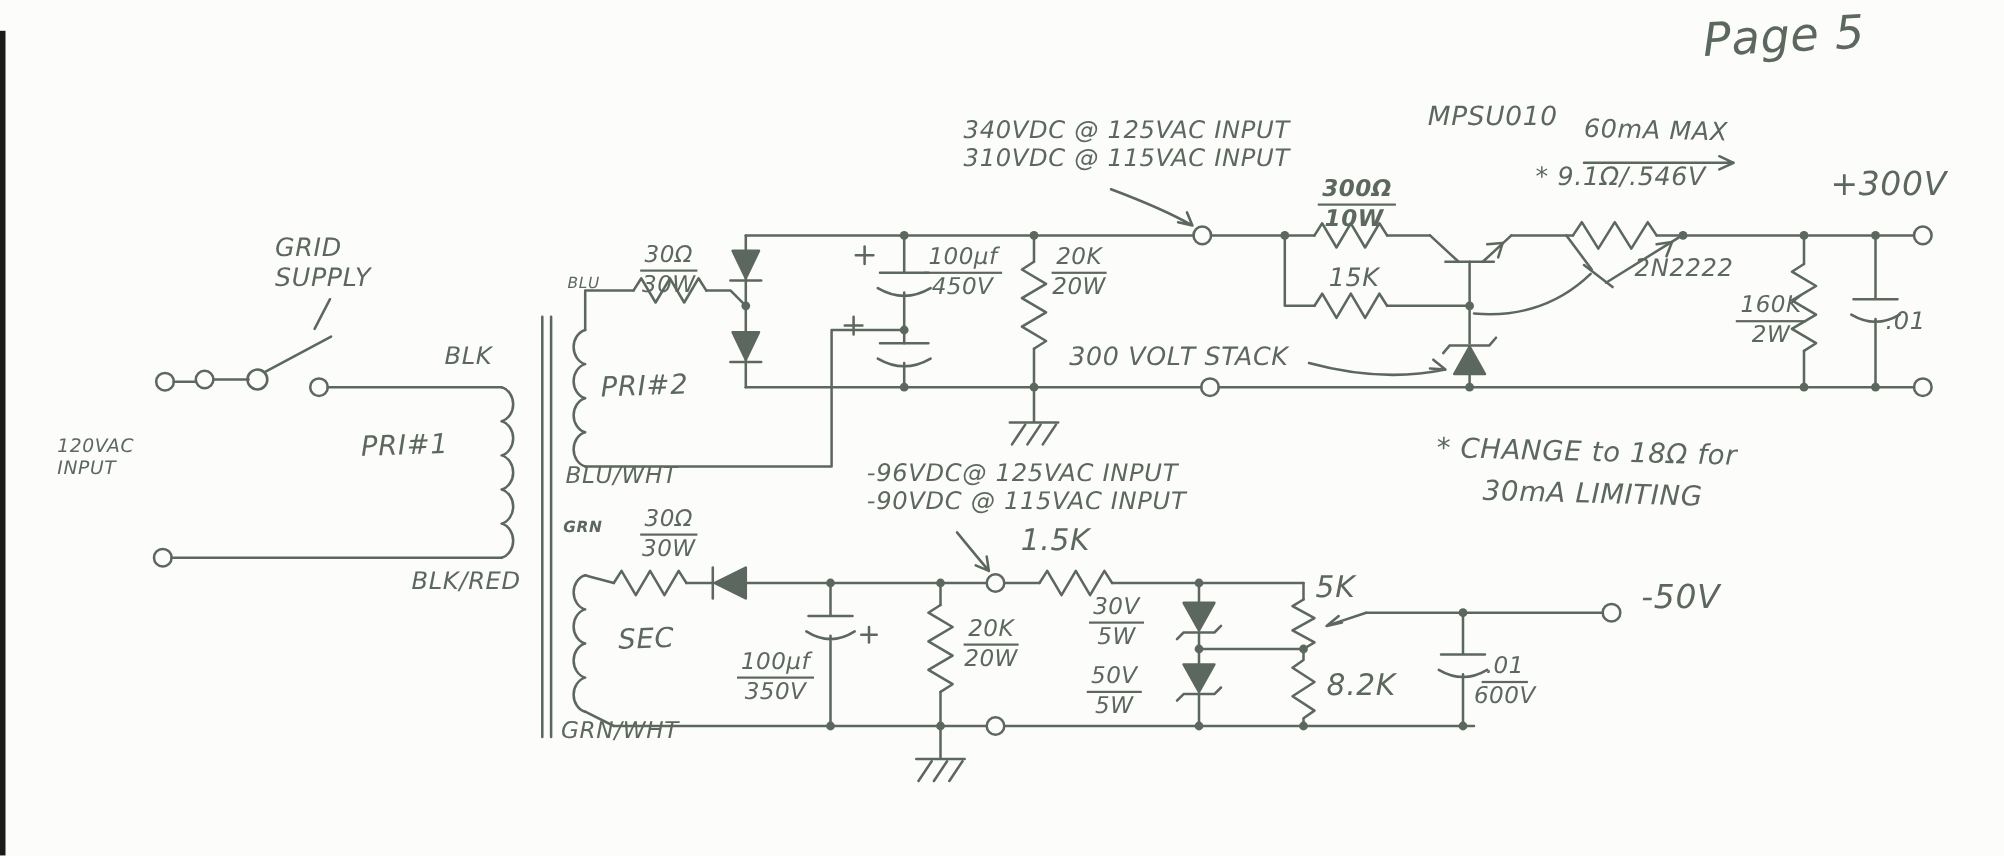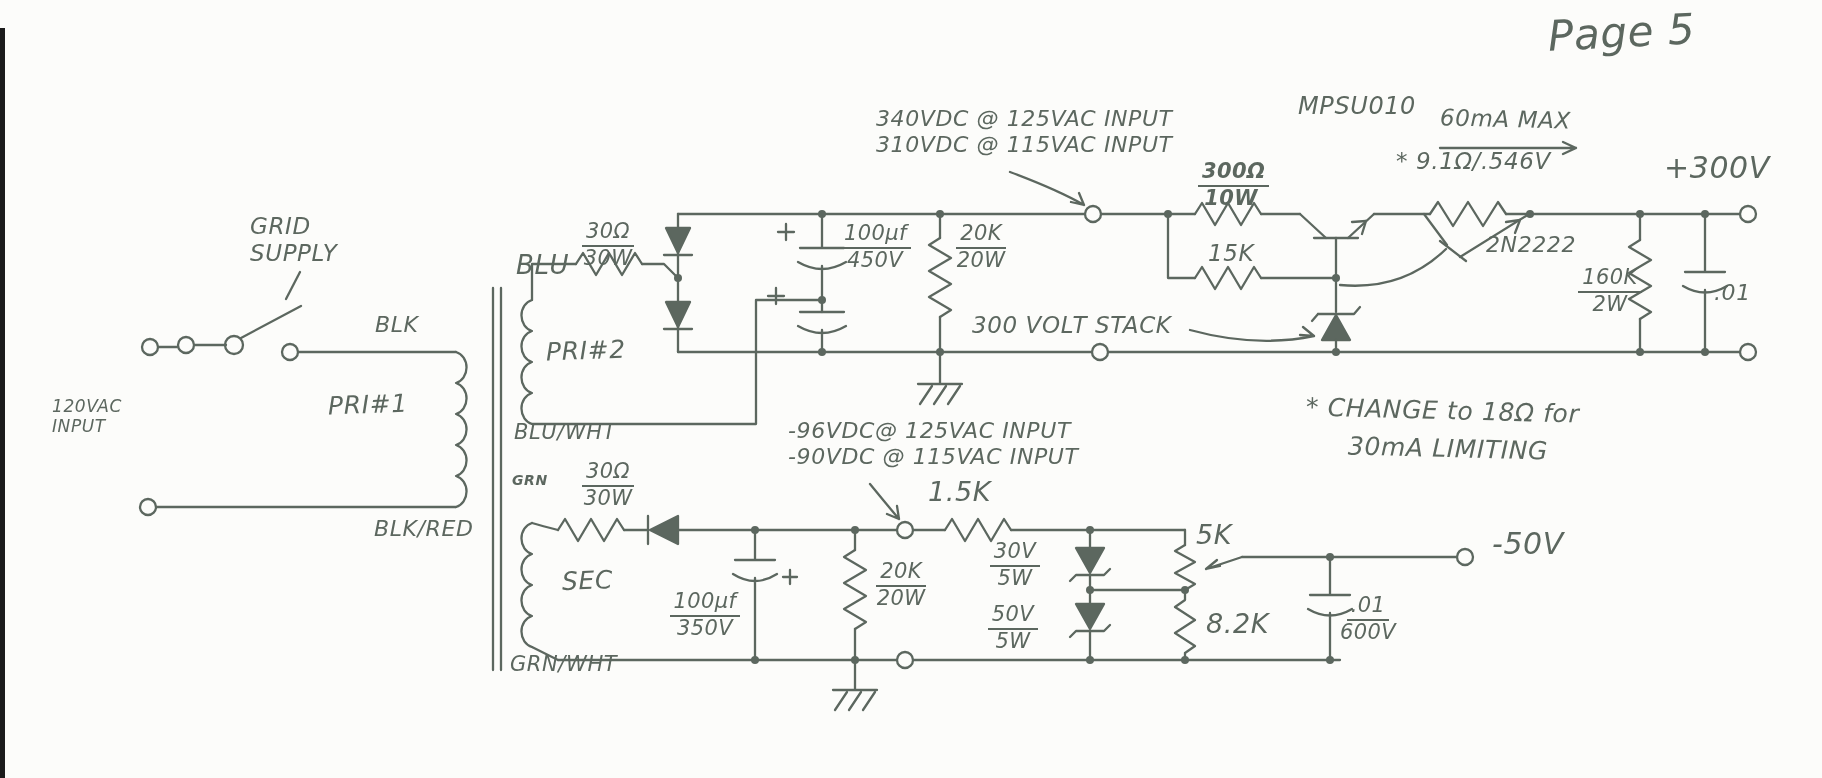--- a/index.html
+++ b/index.html
@@ -237,24 +237,24 @@
     </g>
   </svg>
 
   <div class="lbl r3" style="left:1548px;top:8px;font-size:42px;">Page 5</div>
 
   <div class="lbl" style="left:250px;top:213px;font-size:23px;">GRID
 SUPPLY</div>
   <div class="lbl" style="left:52px;top:396px;font-size:17px;">120VAC
 INPUT</div>
   <div class="lbl r1" style="left:328px;top:390px;font-size:25px;">PRI#1</div>
-  <div class="lbl" style="left:375px;top:312px;">BLK</div>
+  <div class="lbl" style="left:404px;top:312px;">BLK</div>
   <div class="lbl" style="left:374px;top:516px;">BLK/RED</div>
 
-  <div class="lbl" style="left:516px;top:250px;font-size:26px;font-style:italic;">BLU</div>
+  <div class="lbl" style="left:516px;top:250px;font-size:14px;font-style:italic;">BLU</div>
   <div class="lbl r1" style="left:546px;top:336px;font-size:25px;">PRI#2</div>
   <div class="lbl" style="left:514px;top:420px;font-size:21px;">BLU/WHT</div>
 
   <div class="frac" style="left:576px;top:220px;width:64px;">
     <span class="num">30Ω</span>
     <span class="den">30W</span>
   </div>
   <div class="frac" style="left:840px;top:222px;width:70px;">
     <span class="num">100µf</span>
     <span class="den">450V</span>

